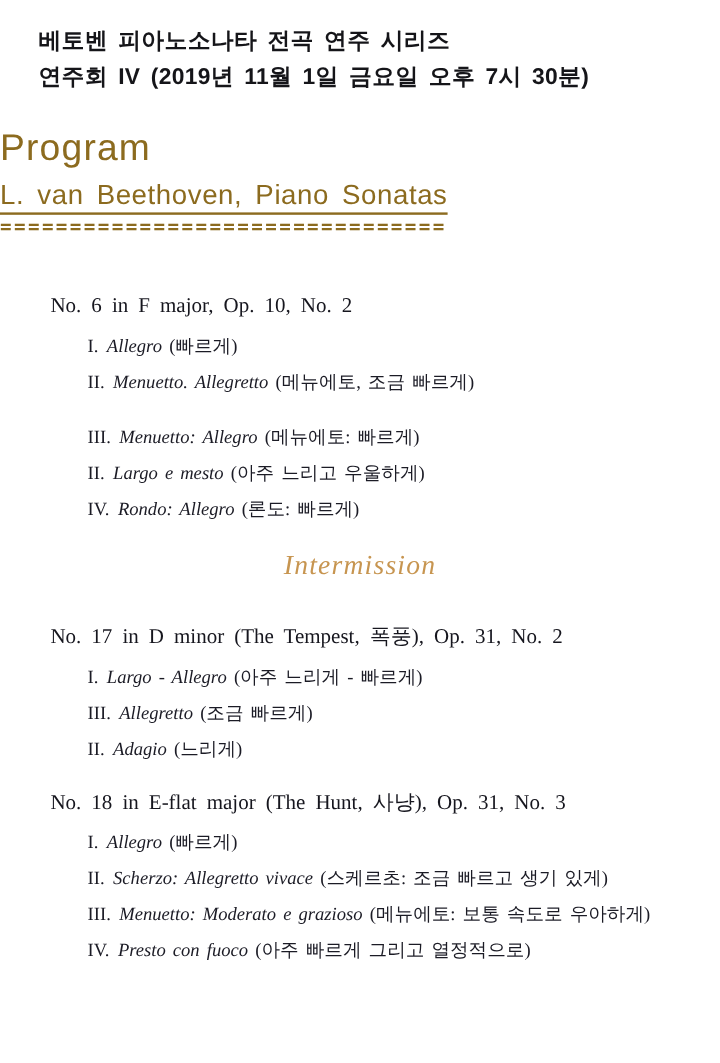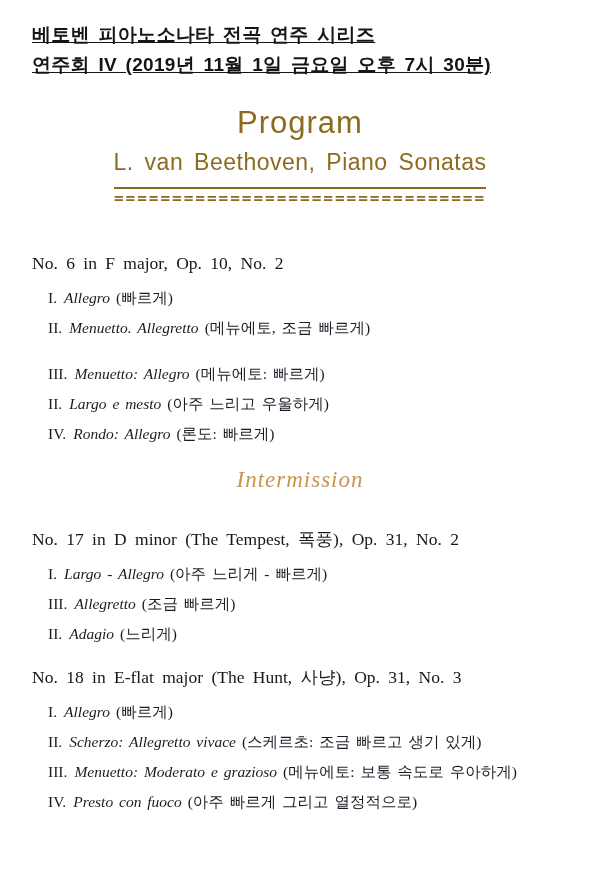--- a/index.html
+++ b/index.html
@@ -22,25 +22,24 @@
   
   .doc-header {
     padding: 20px 28px 0 32px;
     font-family: "Liberation Sans", sans-serif;
     font-weight: bold;
     font-size: 19px;
     line-height: 30px;
     letter-spacing: 0.3px;
     word-spacing: 3px;
     color: #151519;
-    text-decoration: underline;
   }
   
   .title-block {
-    text-align: center;
+    text-align: left;
     margin-top: 24px;
   }
   .program-title {
     font-family: "Liberation Sans", sans-serif;
     font-size: 31px;
     line-height: 38px;
     color: #8c6b1f;
     letter-spacing: 1px;
   }
   .subtitle-row {
@@ -48,56 +47,57 @@
     line-height: 28px;
   }
   .subtitle {
     display: inline-block;
     font-family: "Liberation Sans", sans-serif;
     font-size: 23px;
     color: #8c6b1f;
     letter-spacing: 0.5px;
     word-spacing: 4px;
     border-bottom: 2px solid #8c6b1f;
-    padding-bottom: 11px;
+    padding-bottom: 1px;
   }
   .rule-line {
     margin-top: 2px;
     font-family: "DejaVu Sans Mono", monospace;
     font-weight: bold;
     font-size: 16px;
     line-height: 14px;
     letter-spacing: 2px;
     color: #8c6b1f;
     white-space: nowrap;
   }
   
   .sections {
     margin-top: 46px;
   }
   .sonata {
     margin-bottom: 16px;
   }
   .sonata-heading {
     margin: 0 0 8px 0;
-    padding-left: 32px;
+    padding-left: 42px;
     font-family: "Liberation Serif", serif;
     font-weight: normal;
     font-size: 17.5px;
     line-height: 24px;
     word-spacing: 4px;
     color: #16161e;
   }
   .movement {
     padding-left: 48px;
     font-size: 15.5px;
     line-height: 30px;
     word-spacing: 2px;
     color: #1b1b25;
     white-space: nowrap;
+    margin-left: 25px;
   }
   .mv-num { margin-right: 7px; }
   .mv-tempo { font-style: italic; margin-right: 6px; }
   .mv-korean { font-style: normal; }
   
   .intermission {
     margin: 2px 0 32px 0;
     text-align: center;
     font-family: "Liberation Serif", serif;
     font-style: italic;

